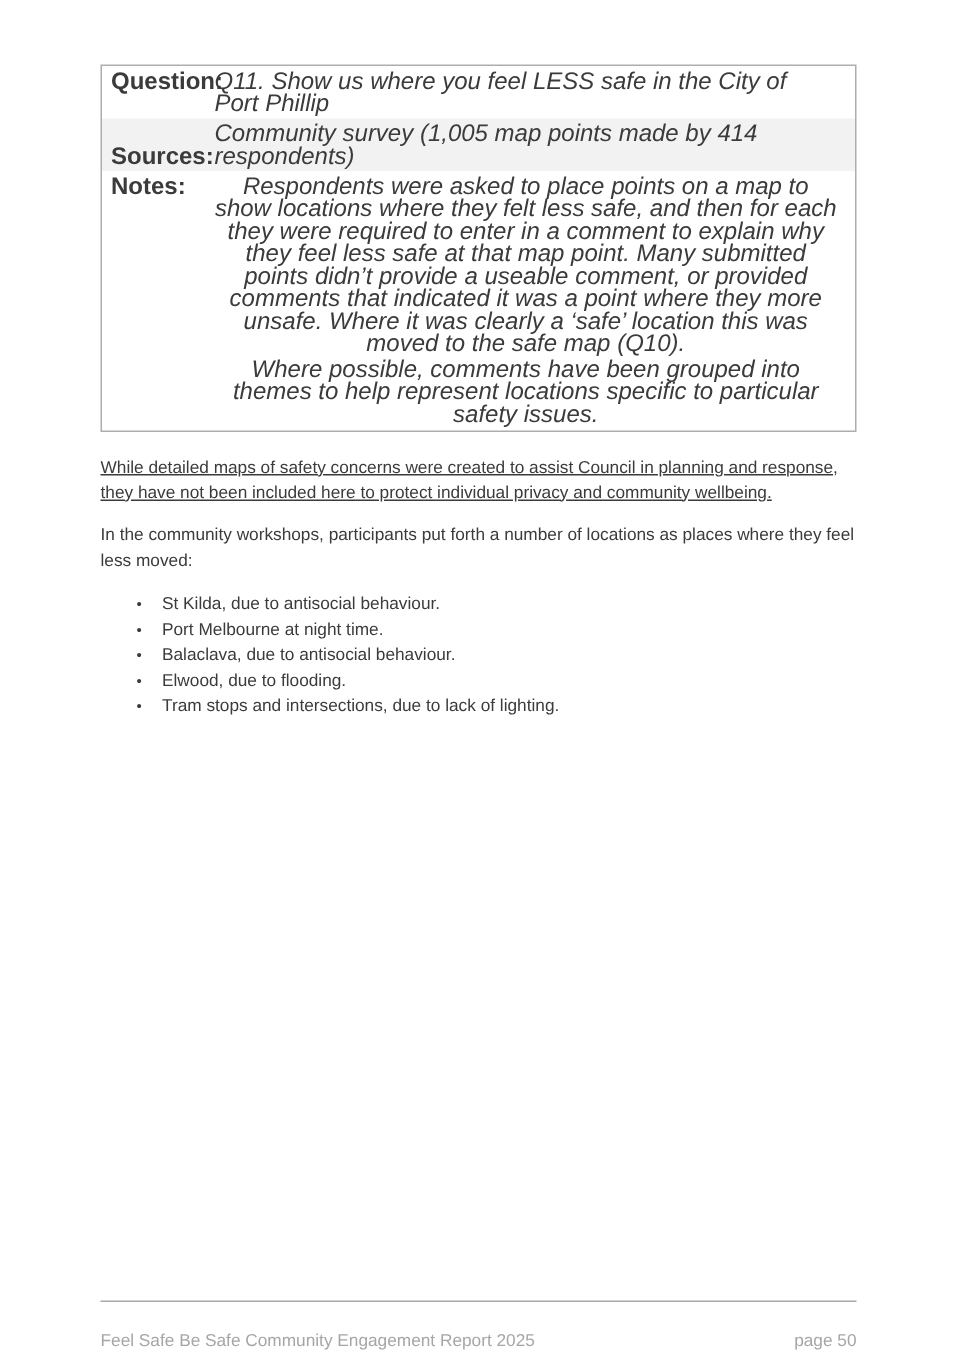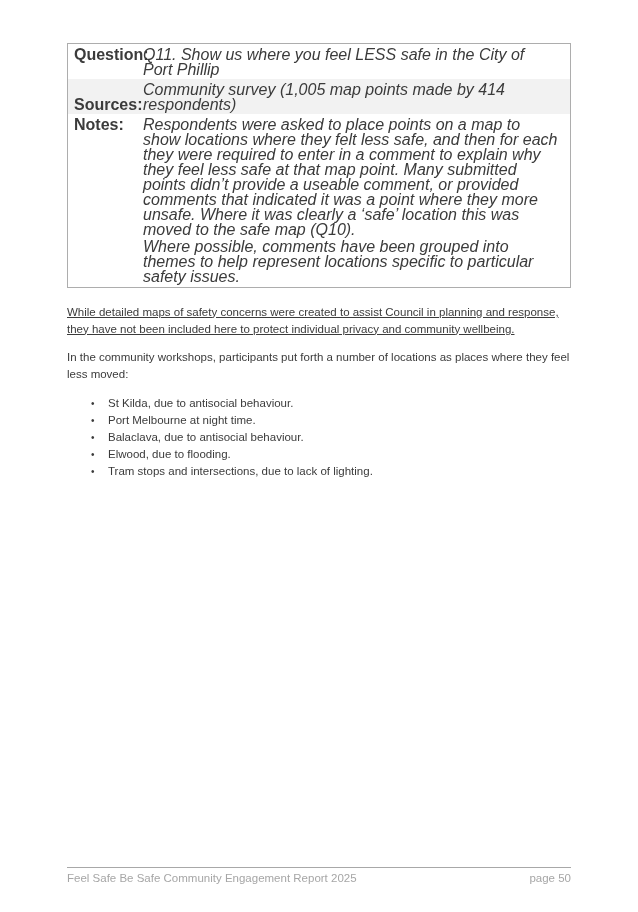--- a/index.html
+++ b/index.html
@@ -44,21 +44,21 @@
     flex: none;
     width: 75px;
     padding: 2.5px 8px 2.5px 6px;
     font-weight: bold;
   }
   .cell-value {
     flex: 1;
     padding: 2.5px 12px 2.5px 0;
     font-style: italic;
   }
-  .cell-value p { margin: 0 0 2.5px 0; }
+  .cell-value p { margin: 0 0 2.5px 0; text-align: center; }
   .cell-value p:last-child { margin-bottom: 0; }
   
   .body-text {
     font-size: 11.5px;
     line-height: 17px;
   }
   .para-privacy { margin: 16px 0 0 0; text-decoration: underline; }
   .para-workshops { margin: 11px 0 0 0; }
   .bullet-list {
     margin: 12px 0 0 0;
@@ -75,21 +75,21 @@
     font-size: 10px;
     line-height: 17px;
   }
   
   .footer {
     position: absolute;
     left: 67px;
     right: 67px;
     top: 867px;
     border-top: 1px solid var(--footer-rule);
-    padding-top: 3px;
+    padding-top: 19px;
     display: flex;
     justify-content: space-between;
     font-size: 11.5px;
     line-height: 15px;
     color: var(--footer-text);
   }
 </style>
 </head>
 <body>
 

